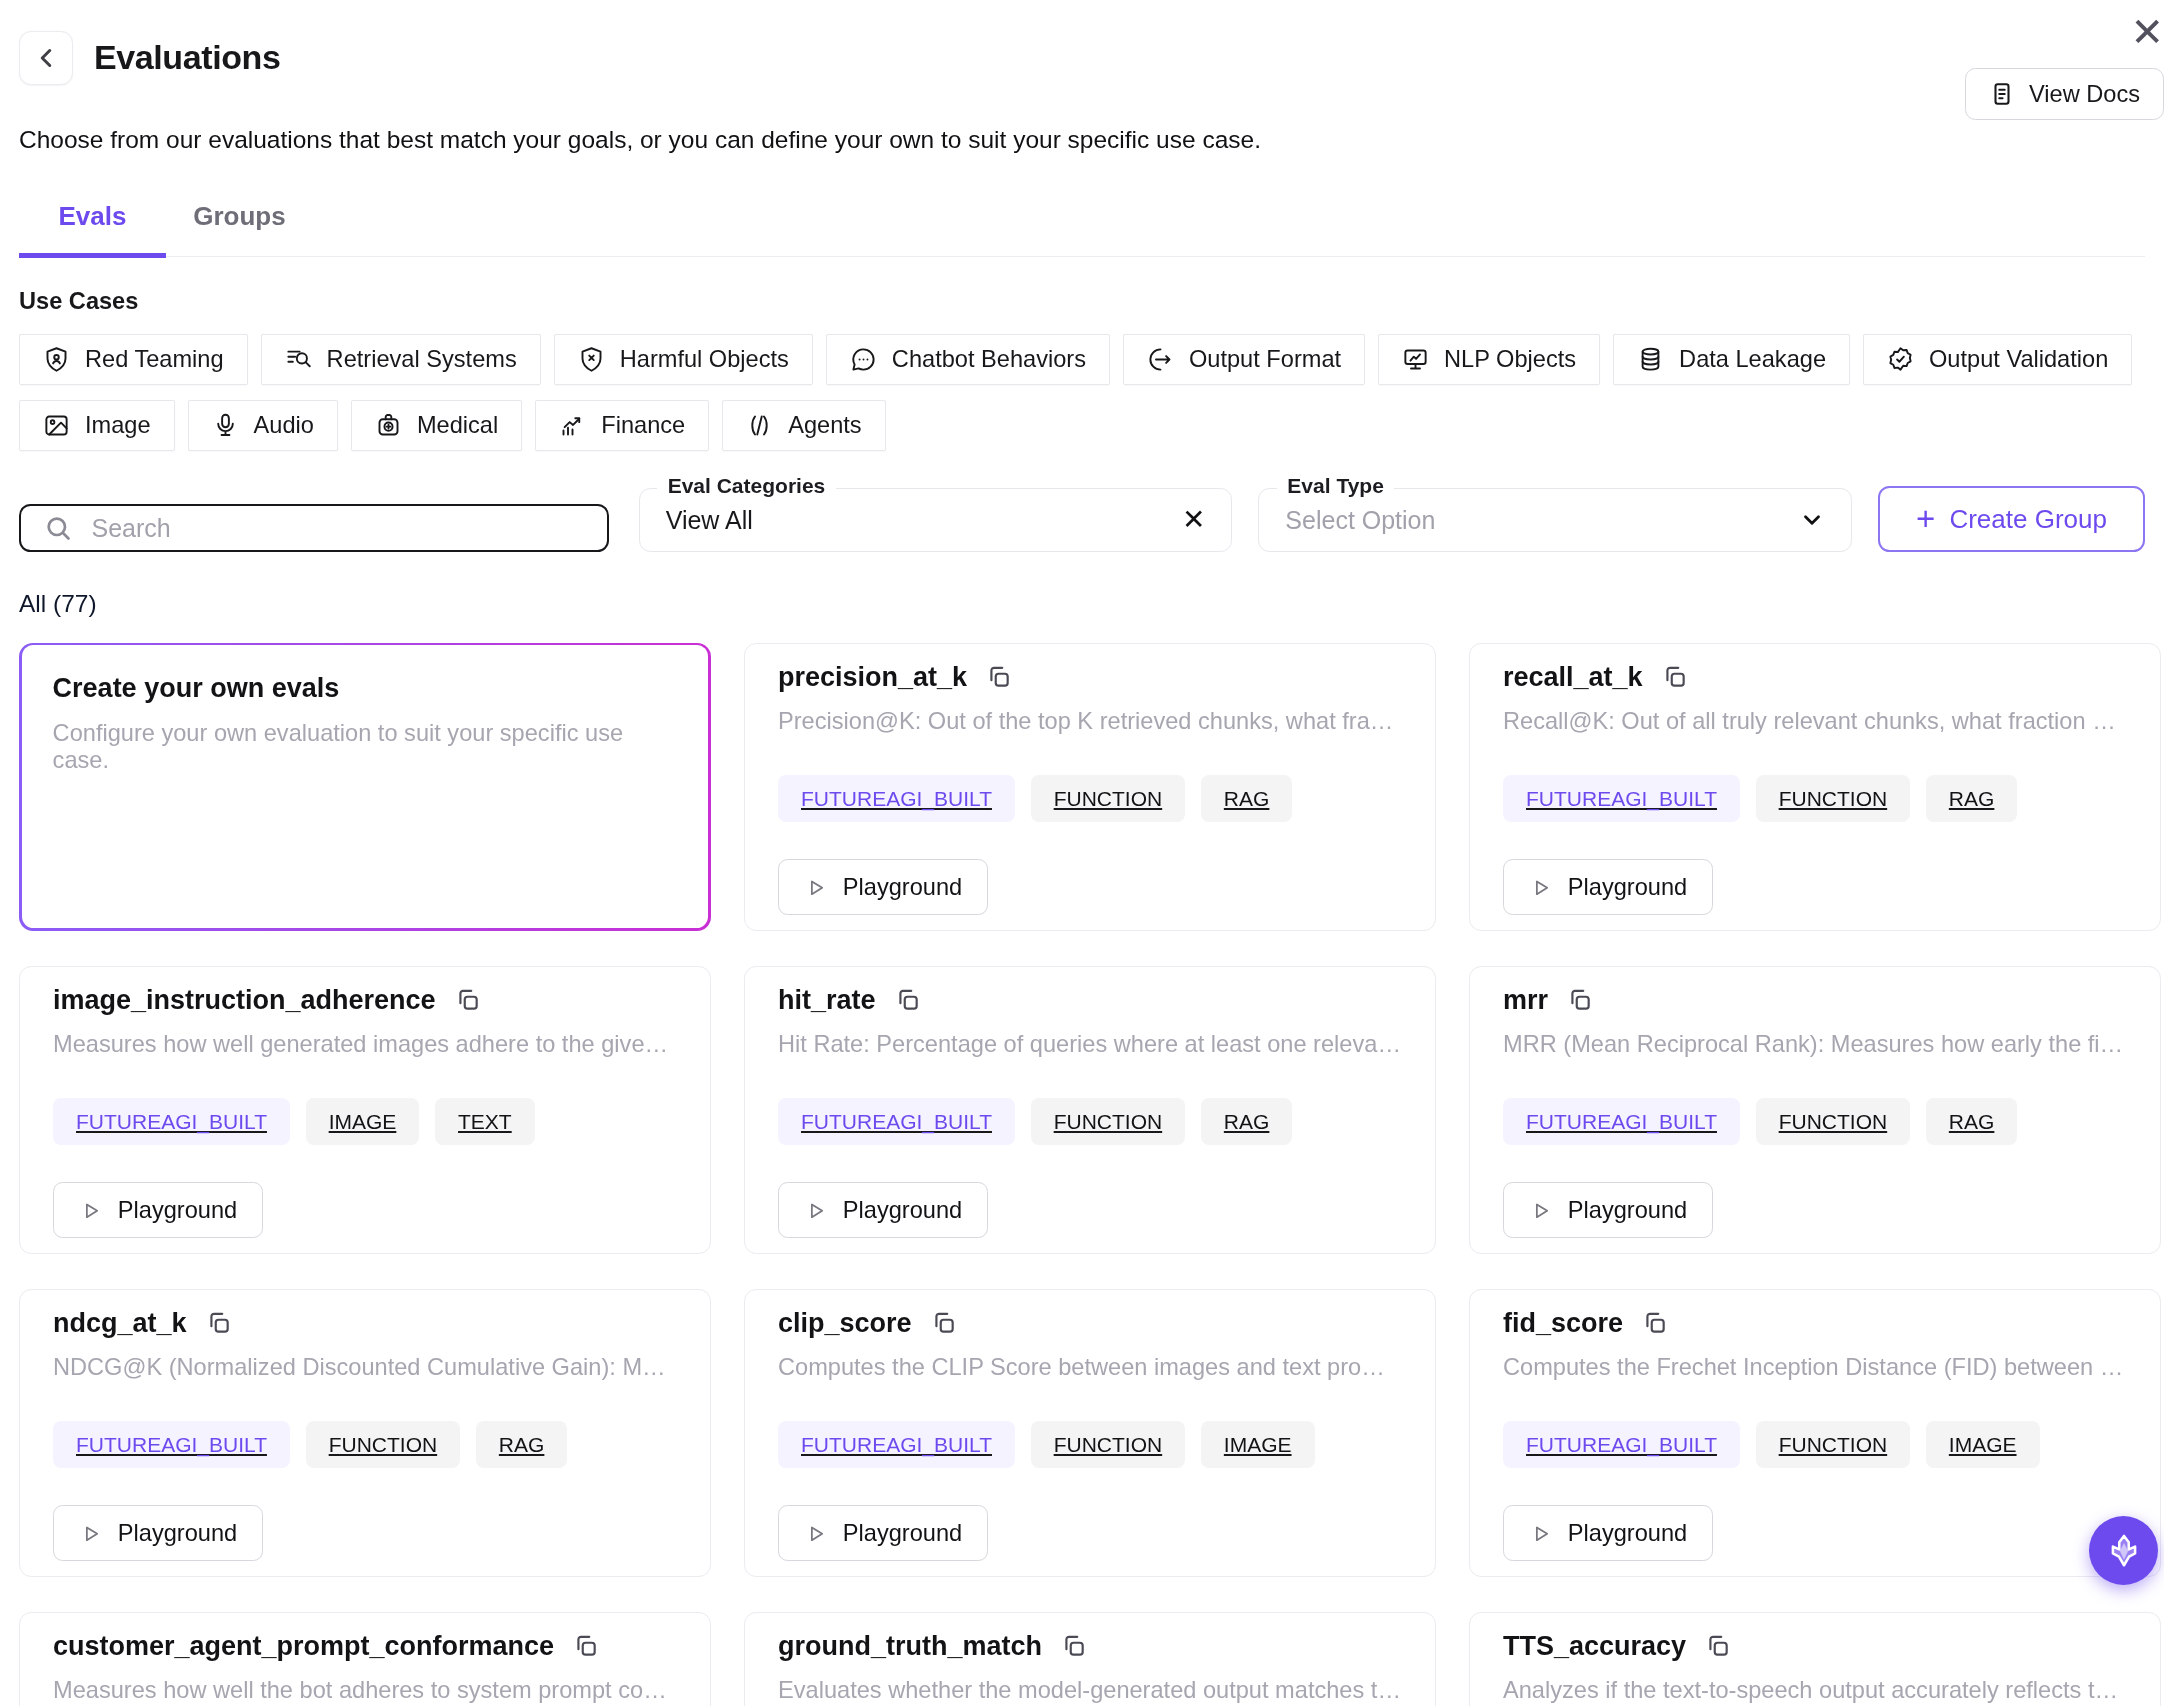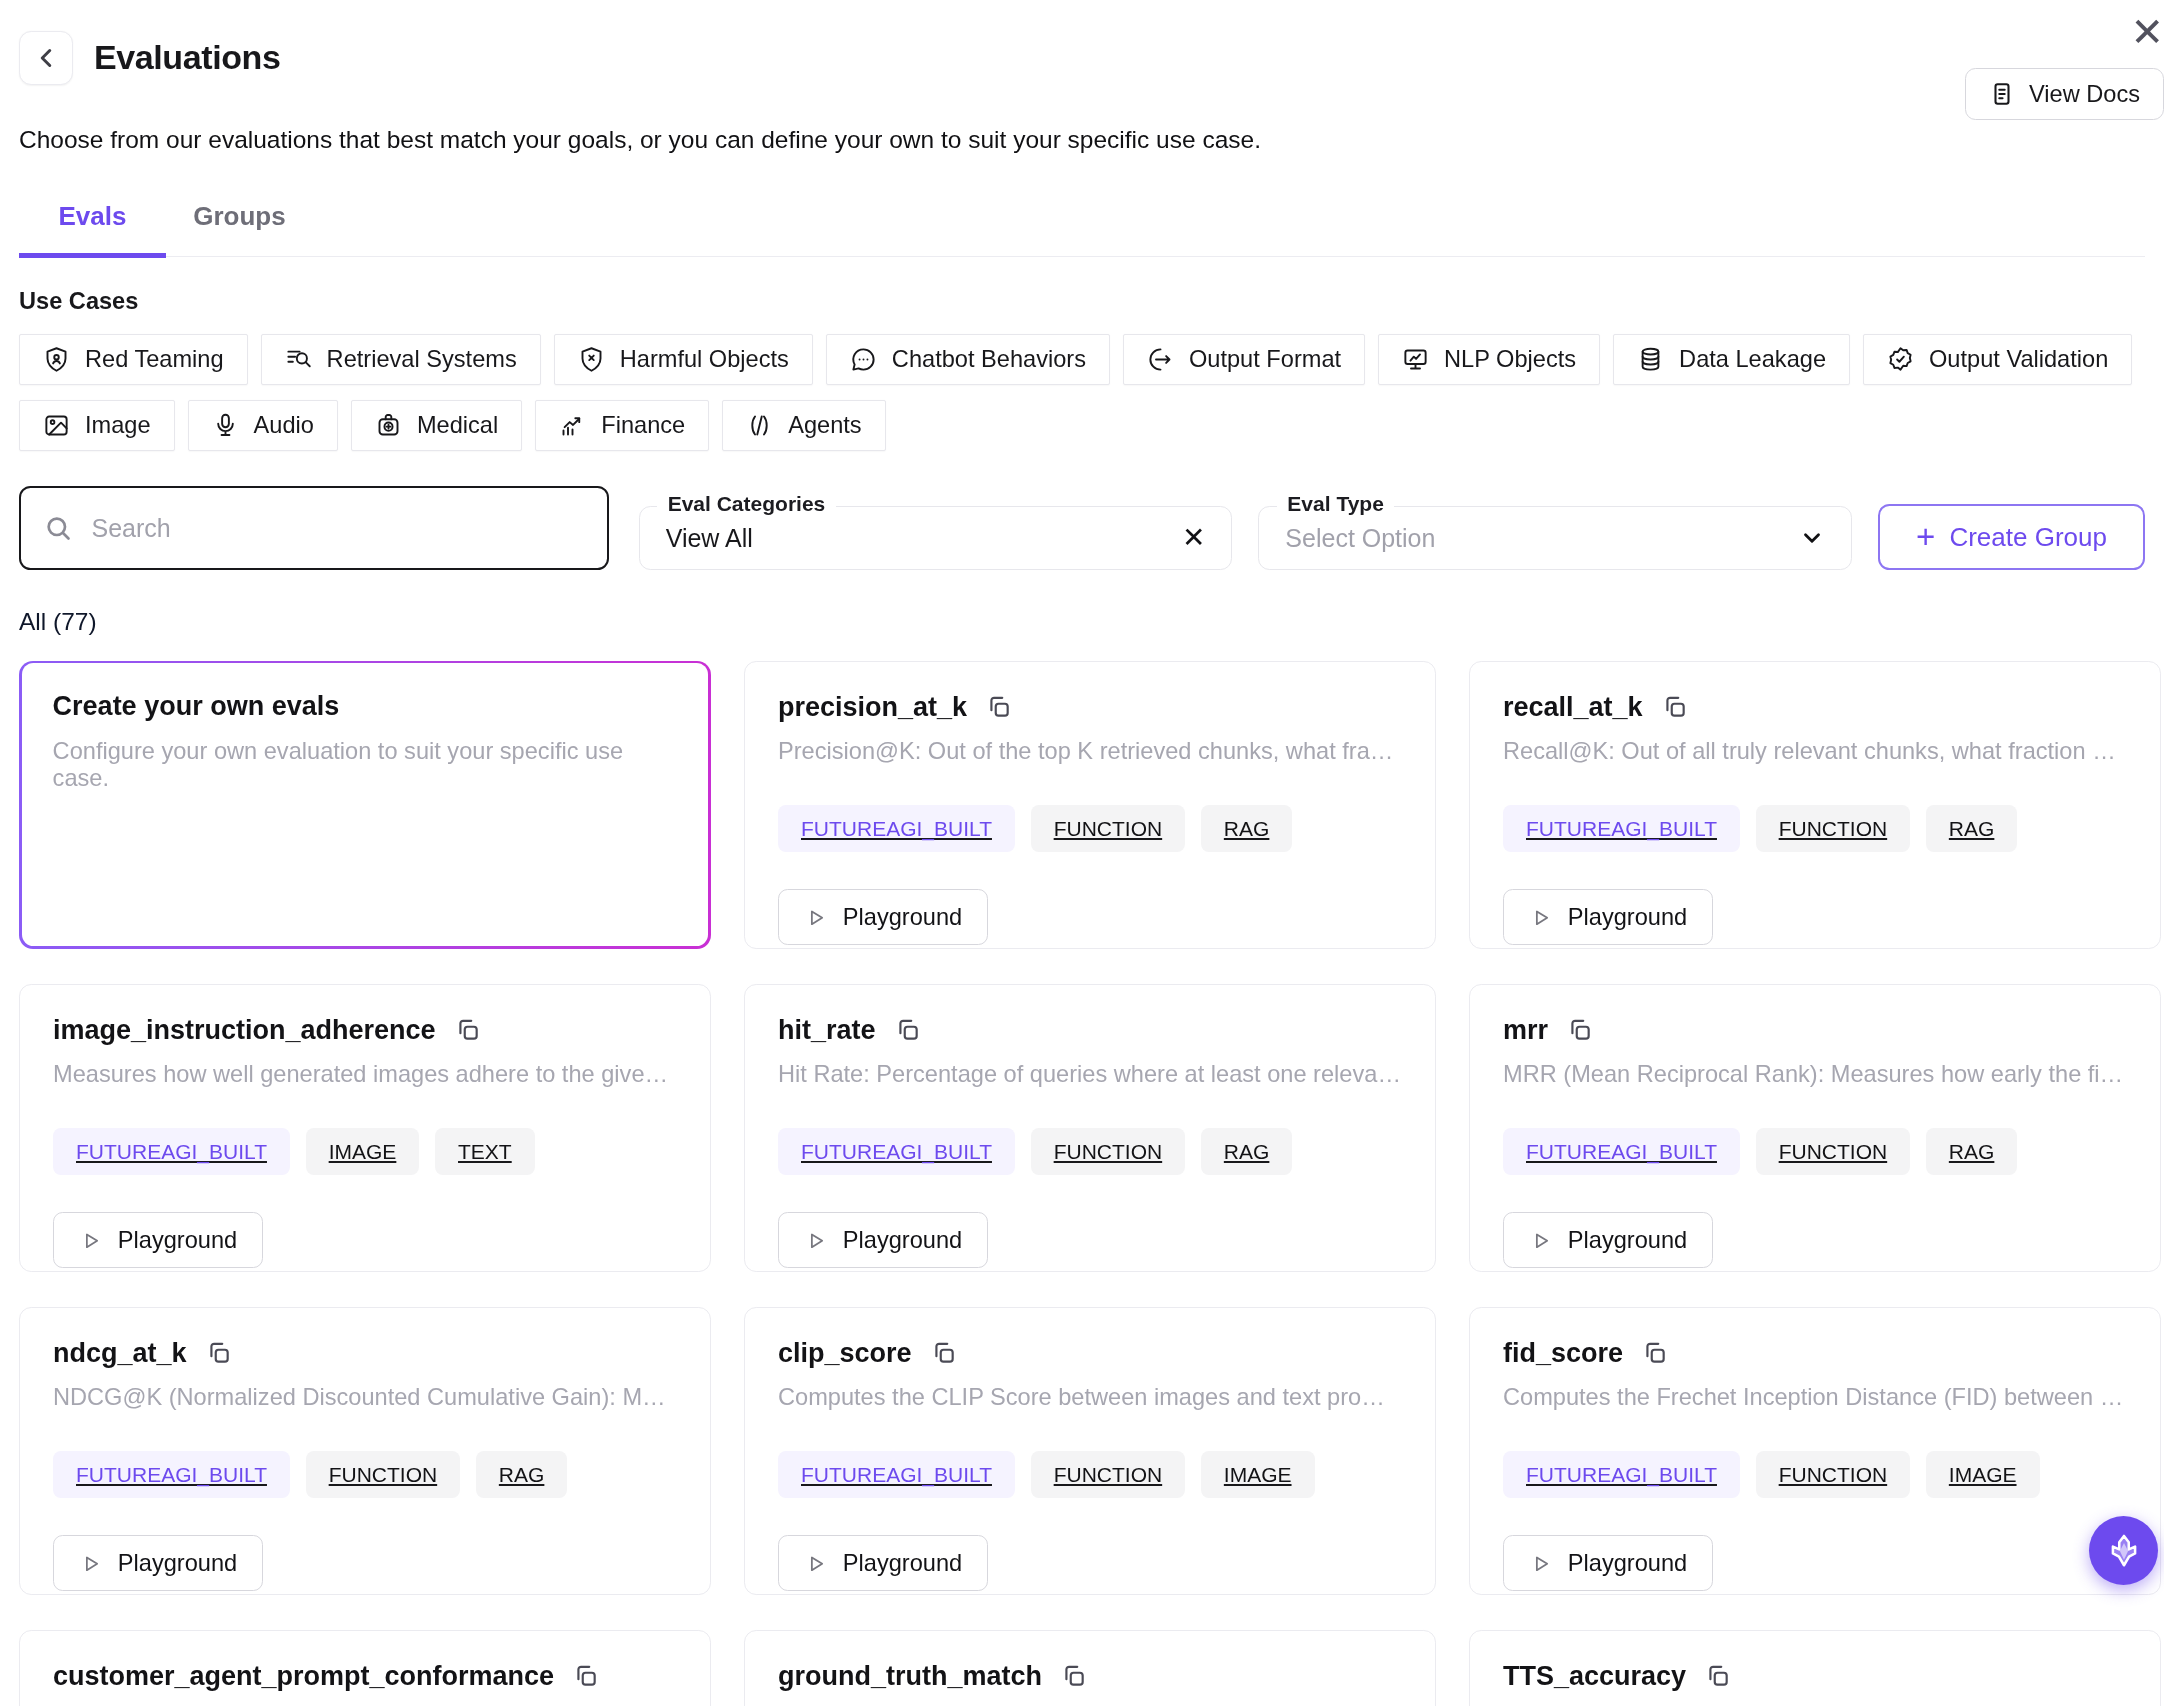--- a/index.html
+++ b/index.html
@@ -40,41 +40,41 @@
   .tab.active{color:var(--accent);border-bottom:5.2px solid var(--accent);}
   
   .use-cases-label{margin-top:31px;font-size:23.6px;font-weight:600;}
   .chips{margin-top:19px;display:flex;flex-wrap:wrap;gap:15px 13px;max-width:2131px;}
   .chip{height:51px;border:1.7px solid var(--border);border-radius:2px;background:#fff;
     display:inline-flex;align-items:center;gap:15px;padding:0 23px;font-size:23.6px;font-weight:500;color:var(--text);
     box-shadow:0 0.9px 1.7px rgba(0,0,0,.03);cursor:pointer;}
   .chip svg{width:27px;height:27px;stroke:var(--text);stroke-width:1.7;fill:none;stroke-linecap:round;stroke-linejoin:round;}
   
   .filters{margin-top:35px;display:flex;align-items:flex-end;}
-  .search-box{width:590px;height:84px;border:2.6px solid var(--border-dark);border-radius:11.4px;
+  .search-box{width:590px;height:48px;border:2.6px solid var(--border-dark);border-radius:11.4px;
     display:flex;align-items:center;gap:17.5px;padding:0 23px;margin-right:30px;}
   .search-box svg{width:28px;height:28px;stroke:#8b8b95;stroke-width:2.3;fill:none;stroke-linecap:round;}
   .search-box input{border:none;outline:none;font-size:25px;color:var(--text);flex:1;min-width:0;
     font-family:"Liberation Sans",sans-serif;}
   .search-box input::placeholder{color:#a1a1ab;}
   .select-box{width:594px;height:64px;border:1.7px solid var(--border);border-radius:11.4px;position:relative;
     display:flex;align-items:center;justify-content:space-between;padding:7px 26px;margin-right:26px;cursor:pointer;background:#fff;}
   .select-label{position:absolute;top:-15px;left:17.5px;background:#fff;padding:0 10.5px;font-size:21px;font-weight:600;color:#1c1c21;}
   .select-value{font-size:25px;color:var(--text);}
   .select-value.placeholder{color:#a1a1ab;}
   .clear-x{font-size:28px;color:#111114;line-height:1;cursor:pointer;}
   .select-box svg{width:26px;height:26px;stroke:#111114;stroke-width:2.6;fill:none;stroke-linecap:round;stroke-linejoin:round;}
   .create-group{margin-left:auto;height:66px;min-width:267px;border:2.2px solid #8d76f2;border-radius:11.4px;background:#fff;
     display:inline-flex;align-items:center;justify-content:center;gap:14px;padding:0 26px;
     font-size:26px;color:var(--accent);cursor:pointer;}
   .create-group .plus{font-size:33px;font-weight:300;line-height:0;}
   
   .all-count{margin-top:38px;font-size:24.5px;color:#0f172a;}
   .grid{margin-top:24.5px;display:grid;grid-template-columns:repeat(3,692px);gap:35px 33px;}
-  .card{height:288px;border:1.7px solid #ebebf0;border-radius:12.2px;background:#fff;padding:30px 33px;position:relative;overflow:hidden;cursor:pointer;}
+  .card{height:288px;border:1.7px solid #ebebf0;border-radius:12.2px;background:#fff;padding:18px 33px;position:relative;overflow:hidden;cursor:pointer;}
   .create-card{height:288px;border-radius:14px;padding:2.6px;background:linear-gradient(90deg,var(--grad-a),var(--grad-b));cursor:pointer;}
   .create-card-inner{background:#fff;border-radius:11.4px;height:100%;padding:28px 31px;}
   .card-title-row{display:flex;align-items:center;gap:19px;}
   .card-title{font-size:27px;font-weight:600;color:#131316;white-space:nowrap;overflow:hidden;text-overflow:ellipsis;}
   .copy-icon{flex:0 0 auto;display:flex;cursor:pointer;}
   .copy-icon svg{width:26px;height:26px;stroke:#4a4a55;stroke-width:2;fill:none;stroke-linecap:round;stroke-linejoin:round;}
   .card-desc{margin-top:15.7px;font-size:23.6px;color:var(--text-muted);white-space:nowrap;overflow:hidden;text-overflow:ellipsis;}
   .tag-row{margin-top:40px;display:flex;gap:15.7px;position:relative;text-decoration:underline;}
   .tag{height:47px;padding:0 23px;border-radius:7.9px;background:var(--tag-bg);color:#131316;
     font-size:21px;font-weight:500;display:inline-flex;align-items:center;white-space:nowrap;}

